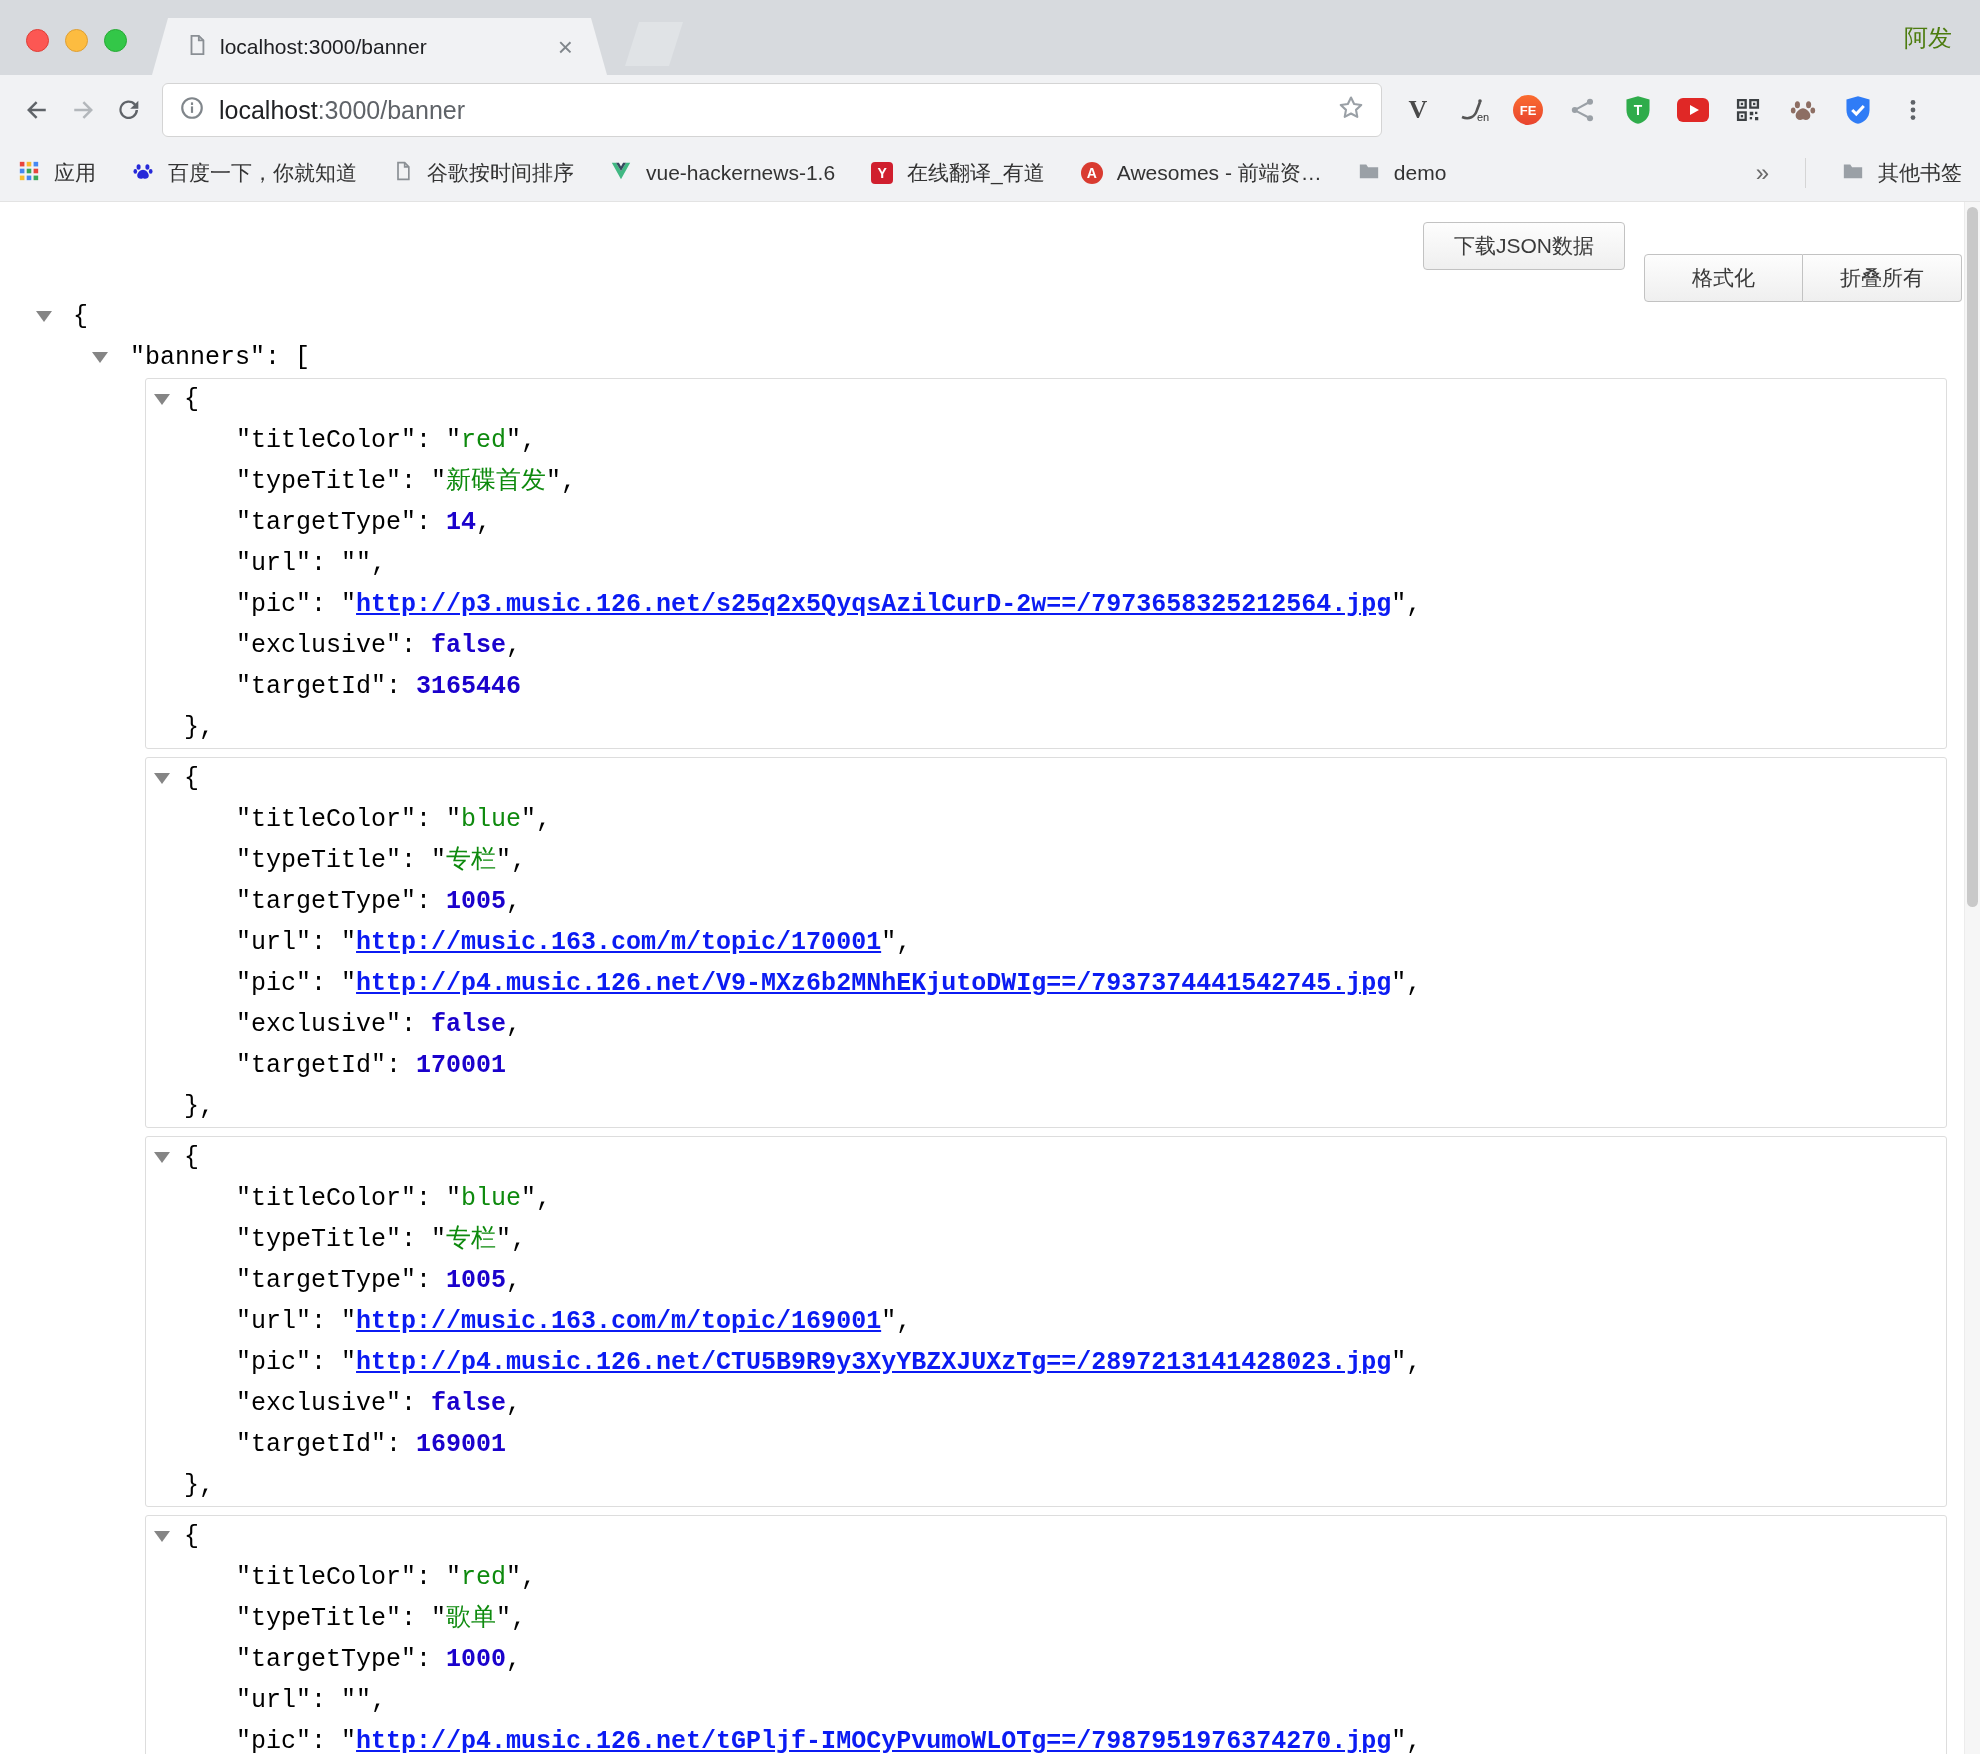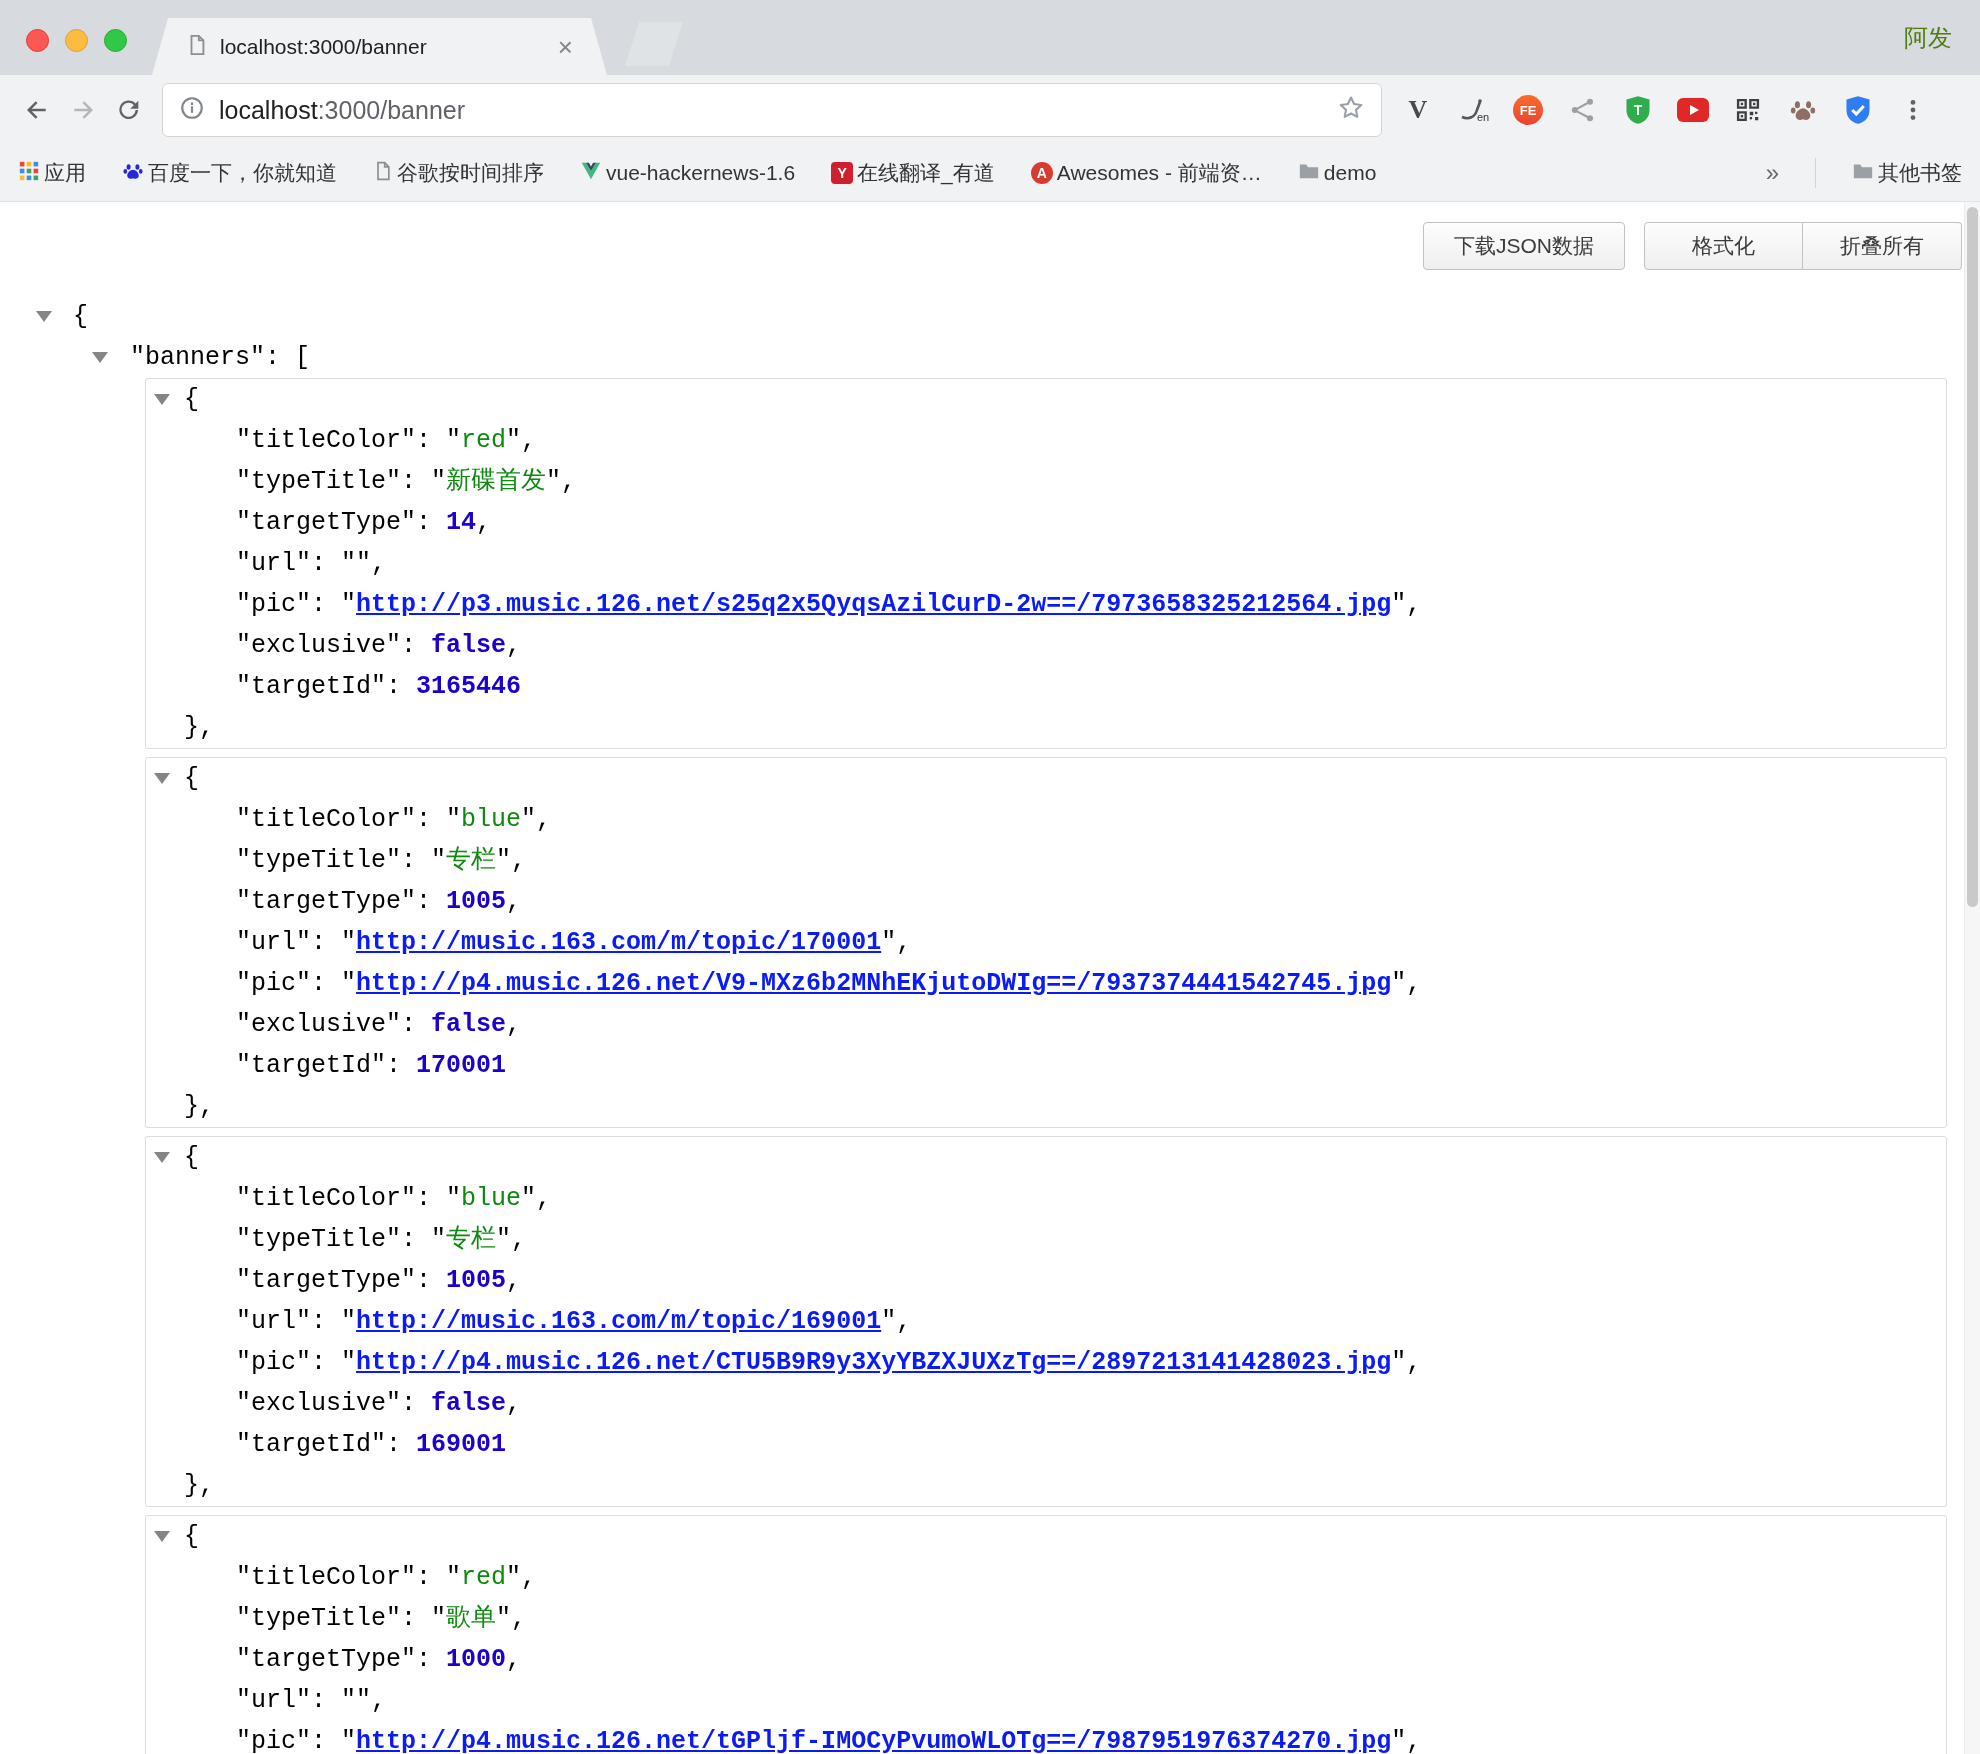--- a/index.html
+++ b/index.html
@@ -31,37 +31,37 @@
   .url-text { font-size:25px; color:#202124; flex:1; white-space:nowrap; overflow:hidden; }
   .url-text .url-rest { color:#5f6368; }
   .ext-row { display:flex; align-items:center; gap:19px; margin-left:18px; }
   .extbtn { width:36px; height:36px; display:flex; align-items:center; justify-content:center; flex:0 0 auto; }
   .vimium-v { font-size:26px; font-weight:bold; color:#4a4a4a; font-family:"Liberation Serif", serif; }
   .sqicon { border-radius:15px; color:#fff; font-weight:bold; display:flex; align-items:center; justify-content:center; }
   .fe-icon { width:30px; height:30px; background:linear-gradient(#fa6c2f,#e8442f); font-size:13px; }
 
   .bookmarksbar { height:57px; background:#f1f2f4; display:flex; align-items:center;
                   padding:0 18px; gap:36px; font-size:21px; color:#333; border-bottom:1px solid #e3e3e3; }
-  .bm { display:flex; align-items:center; gap:4px; white-space:nowrap; }
+  .bm { display:flex; align-items:center; gap:14px; white-space:nowrap; }
   .bm-spacer { flex:1; }
   .bm-chevron { font-size:24px; color:#6a6a6a; }
   .bm-divider { width:1px; height:30px; background:#d5d5d5; }
   .circle-icon { width:22px; height:22px; border-radius:50%; background:#d93b30; color:#fff;
                  font-size:14px; font-weight:bold; display:flex; align-items:center; justify-content:center; }
   .sm-sq { width:22px; height:22px; border-radius:4px; color:#fff; font-size:14px; font-weight:bold;
            display:flex; align-items:center; justify-content:center; }
 
   
   .content { position:relative; height:1552px; background:#fff; }
   .actions { position:absolute; top:20px; right:18px; display:flex; gap:19px; }
   .btn { height:48px; font-size:21px; color:#3a3a3a; background:linear-gradient(#fdfdfd,#efefef);
          border:1px solid #c2c2c2; border-radius:4px; padding:0 30px;
          font-family:"Liberation Sans", sans-serif; cursor:pointer; }
   .btn-group { display:flex; }
-  .btn-group .btn { min-width:159px; padding:0 10px; }
+  .btn-group .btn { min-width:159px; padding:0 10px;margin-top:32px; }
   .btn-group .btn:first-child { border-radius:4px 0 0 4px; }
   .btn-group .btn:last-child { border-radius:0 4px 4px 0; border-left:none; }
 
   .json-tree { position:absolute; top:94px; left:0; right:16px;
                font-family:"Liberation Mono","DejaVu Sans Mono",monospace;
                font-size:25px; color:#000; }
   .jline { position:relative; height:41px; line-height:41px; white-space:pre; }
   .tri { position:absolute; top:15px; width:0; height:0;
          border-left:8px solid transparent; border-right:8px solid transparent;
          border-top:11px solid #858585; }

